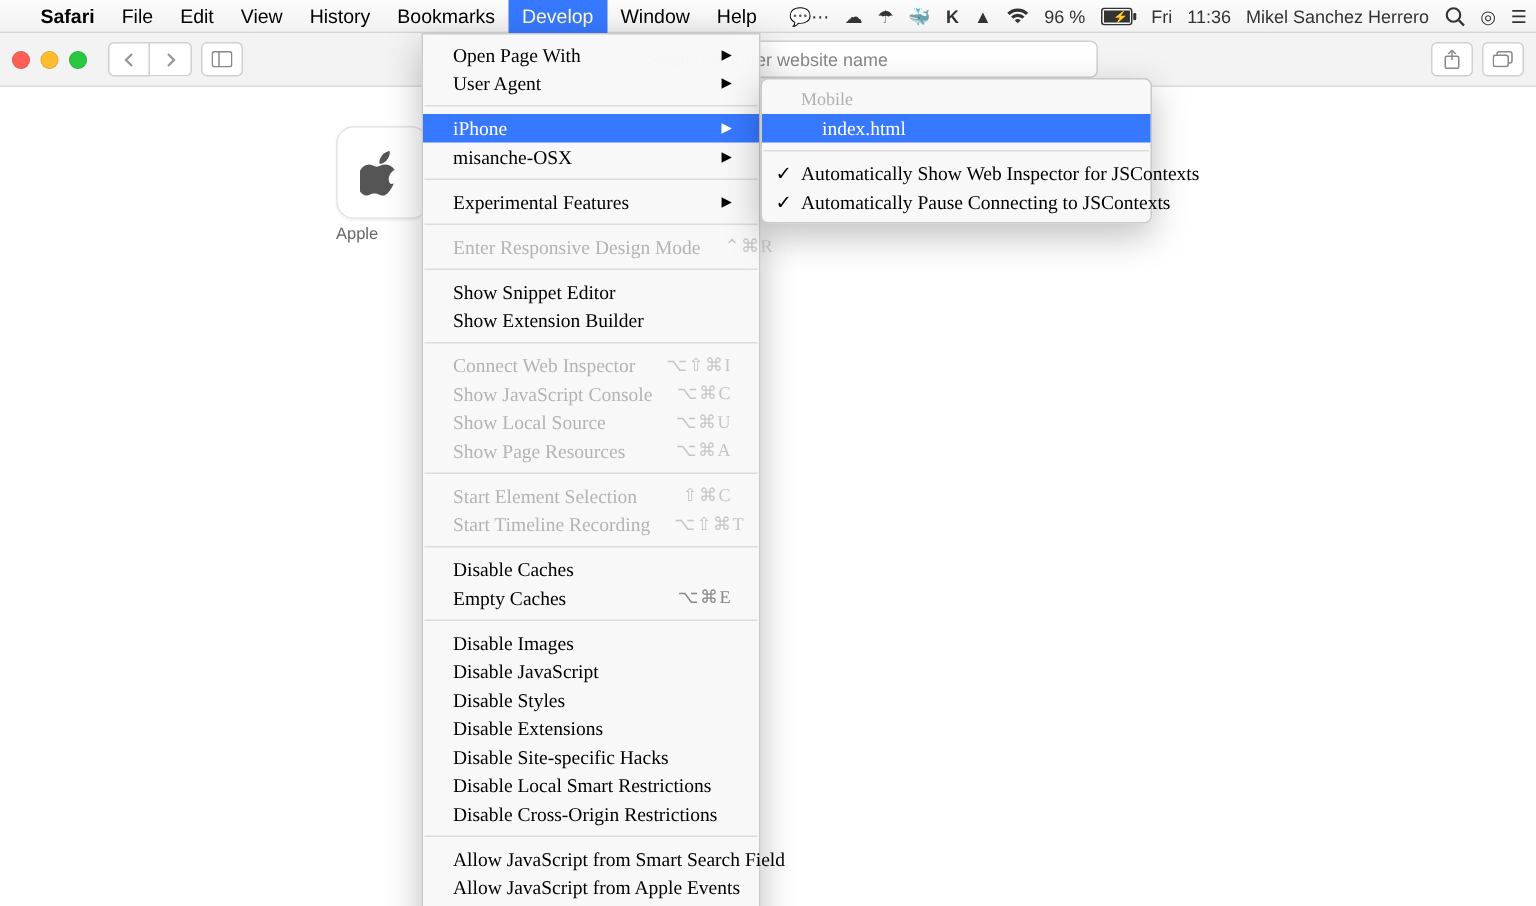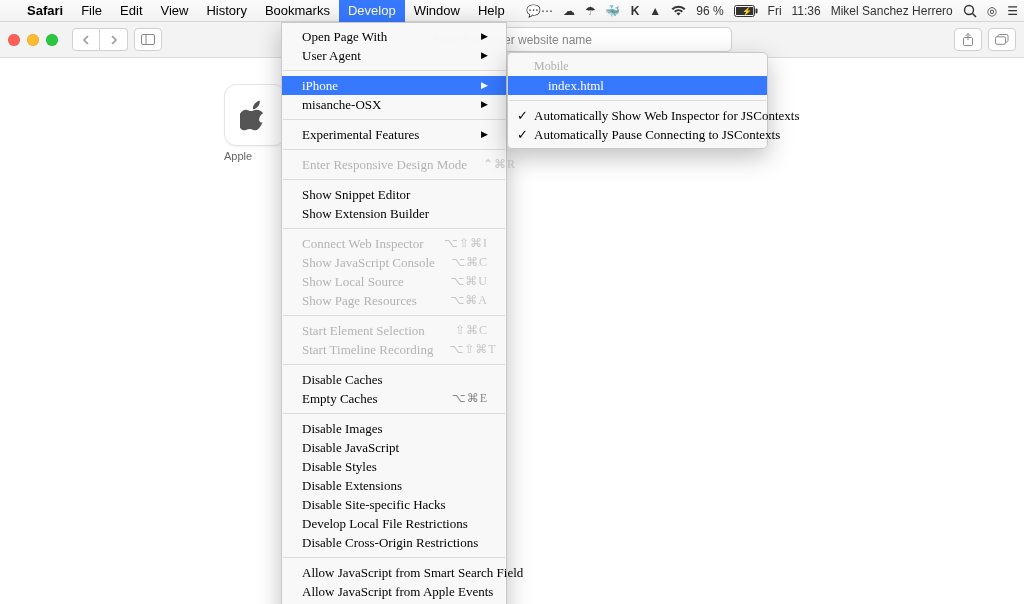--- a/index.html
+++ b/index.html
@@ -293,21 +293,21 @@
     <div class="row">
       <span>Disable Styles</span>
     </div>
     <div class="row">
       <span>Disable Extensions</span>
     </div>
     <div class="row">
       <span>Disable Site-specific Hacks</span>
     </div>
     <div class="row">
-      <span>Develop Local File Restrictions</span>
+      <span>Disable Local Smart Restrictions</span>
     </div>
     <div class="row">
       <span>Disable Cross-Origin Restrictions</span>
     </div>
     <div class="sep"></div>
     <div class="row">
       <span>Allow JavaScript from Smart Search Field</span>
     </div>
     <div class="row">
       <span>Allow JavaScript from Apple Events</span>

